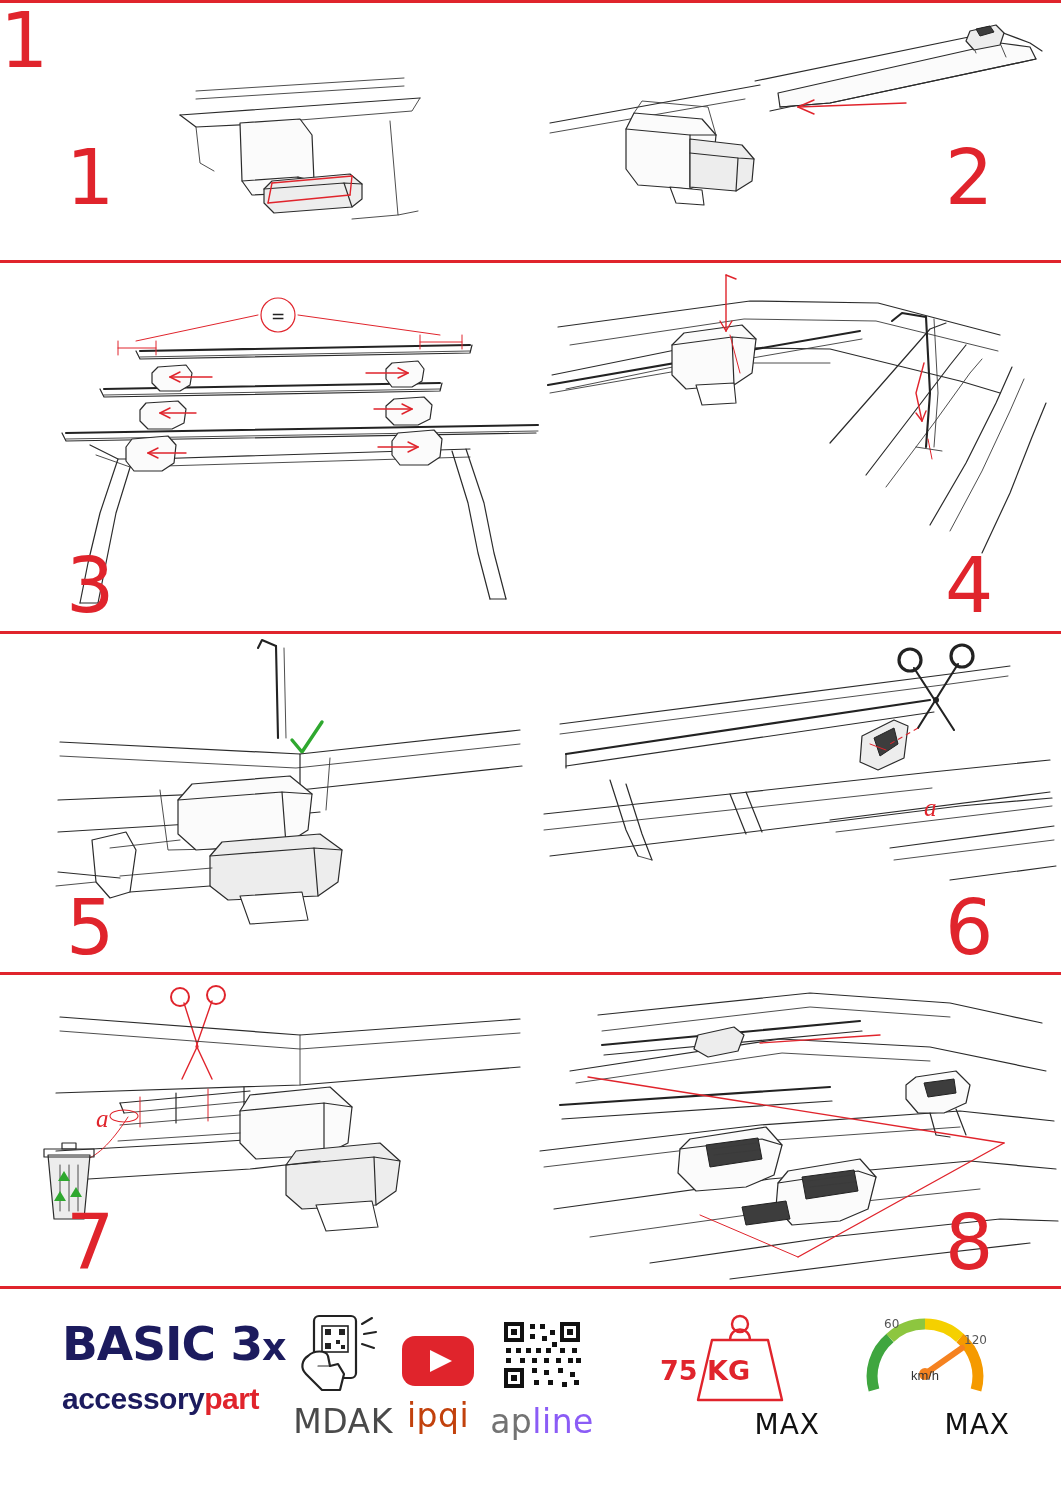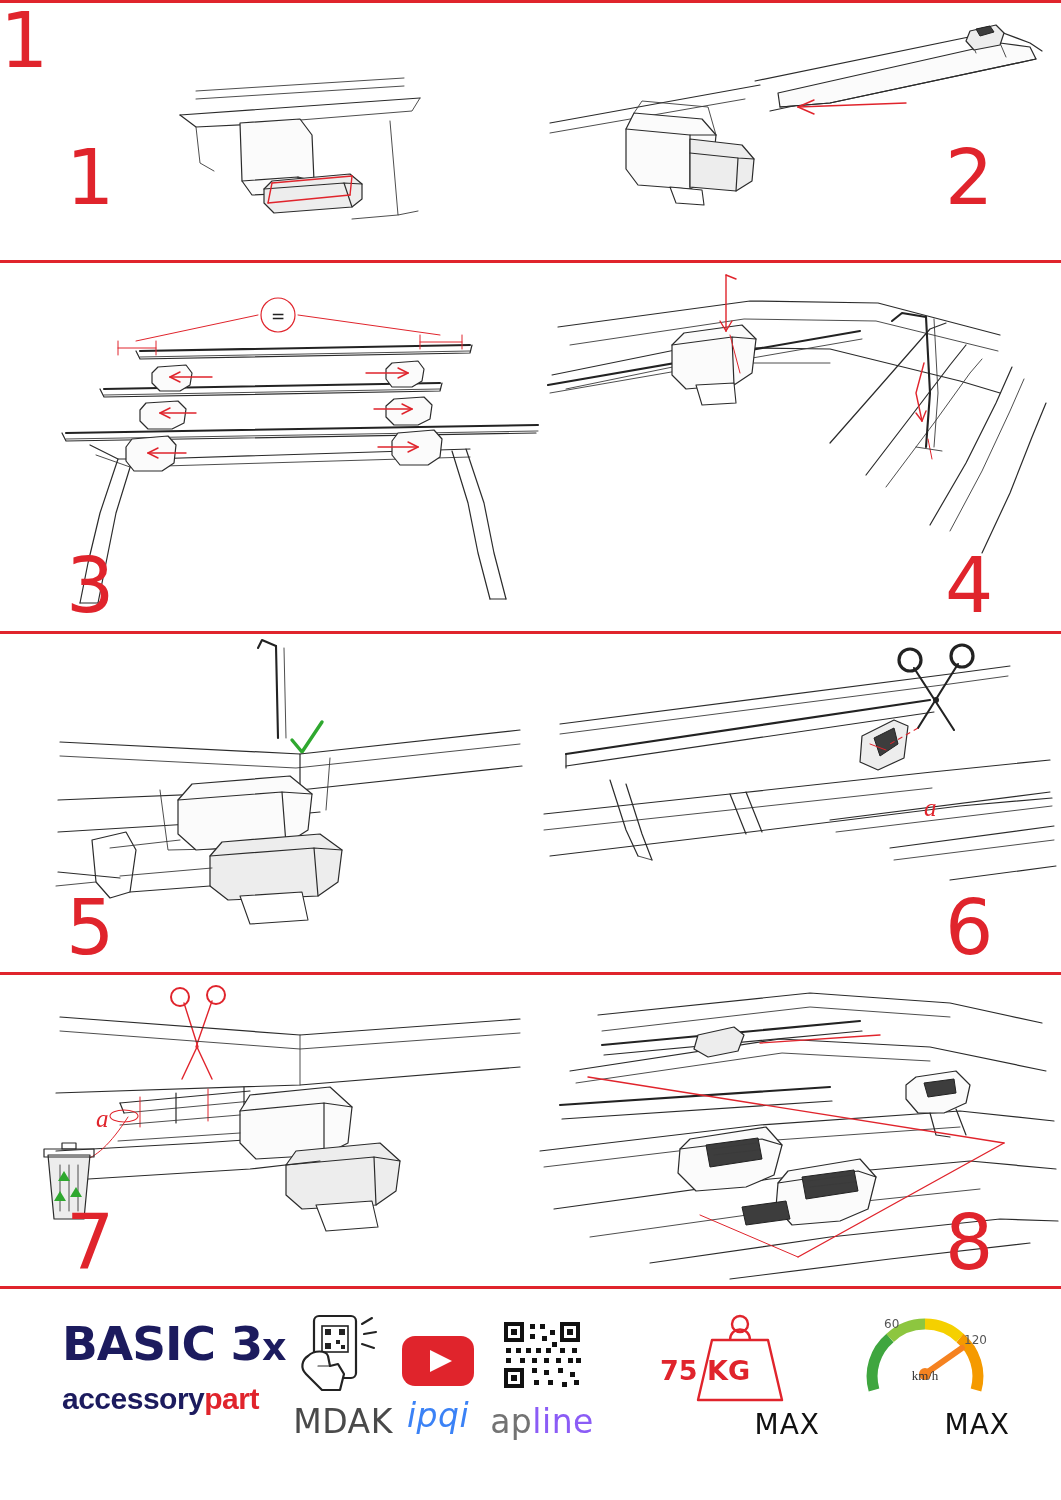--- a/index.html
+++ b/index.html
@@ -108,21 +108,21 @@
     position: absolute;
     text-align: center;
   }
   .logo-cap {
     font-family: "DejaVu Sans", sans-serif;
     font-size: 33px;
     letter-spacing: 0.5px;
     white-space: nowrap;
   }
   .cap-mdak { color: #4a4a4a; }
-  .cap-ipqi { color: #3b82f6; font-style: italic; }
+  .cap-ipqi { color: #c2410c; }
   .cap-apline .p1 { color: #737373; }
   .cap-apline .p2 { color: #8b5cf6; }
 
   .max-cap {
     font-family: "DejaVu Sans", sans-serif;
     font-size: 28px;
     color: #111;
     text-align: right;
     letter-spacing: 1px;
   }
@@ -134,21 +134,21 @@
     font-family: "DejaVu Sans", sans-serif;
     font-weight: bold;
     font-size: 27px;
     color: #e0242c;
   }
   .spd-unit {
     position: absolute;
     width: 100%;
     text-align: center;
     top: 64px;
-    font-family: Liberation Serif, serif;
+    font-family: Liberation Sans, sans-serif;
     font-size: 13px;
     color: #333;
   }
   .spd-t {
     font-family: "DejaVu Sans", sans-serif;
     font-size: 12px;
     fill: #555;
   }
 </style>
 </head>

